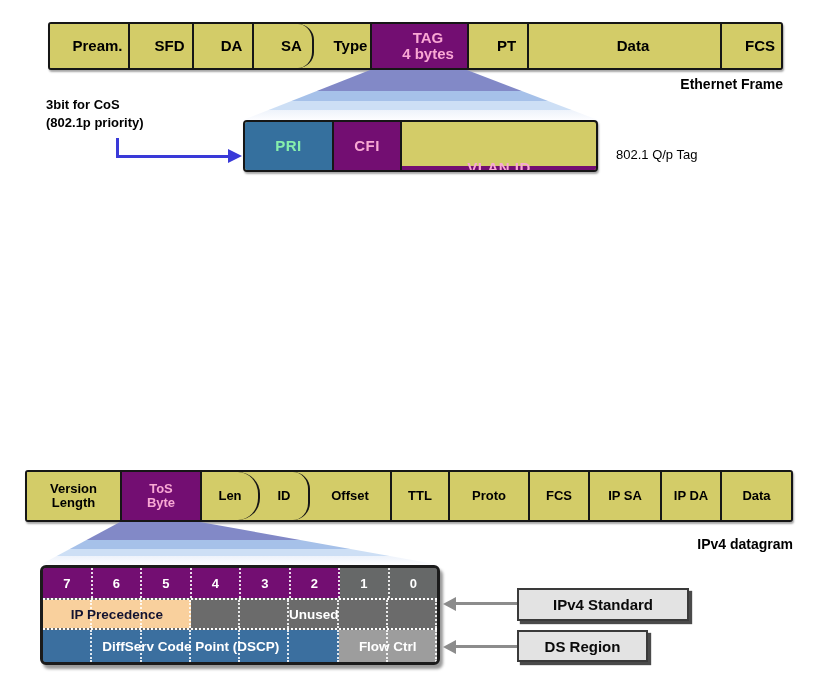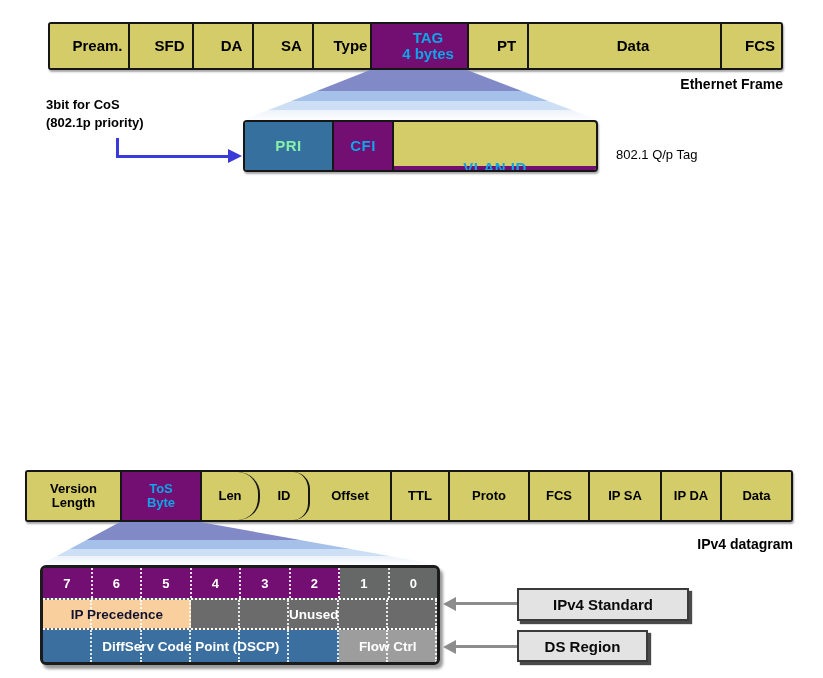--- a/index.html
+++ b/index.html
@@ -13,21 +13,21 @@
     border:2px solid #161616;border-radius:3px;overflow:hidden;
     box-shadow:1px 2px 2px rgba(0,0,0,.35);background:#d3cc68;
   }
   .cell{
     flex:0 0 auto;box-sizing:border-box;border-right:2px solid #161616;
     display:flex;align-items:center;justify-content:center;
     font-weight:bold;text-align:center;white-space:pre-line;line-height:1.05;
   }
   .cell:last-child{border-right:none;flex:1 1 auto;}
   .olive{background:#d3cc68;color:#000;}
-  .purple{background:#730e72;color:#0ea5e9;}
+  .purple{background:#730e72;color:#f9a8d4;}
   .blue{background:#35709e;color:#86efac;}
   #ethernet-frame{left:48px;top:22px;width:735px;height:48px;}
   #ethernet-frame .cell{font-size:15px;padding-left:17px;}
   #ipv4-frame{left:25px;top:470px;width:768px;height:52px;}
   #ipv4-frame .cell{font-size:13px;}
   #tag-detail{left:243px;top:120px;width:355px;height:52px;border-radius:4px;}
   #tag-detail .cell{font-size:15px;letter-spacing:.5px;}
   
   .caption-bold{position:absolute;font-weight:bold;font-size:14px;}
   #ethernet-caption{left:48px;top:76px;width:735px;text-align:right;}
@@ -86,21 +86,21 @@
 </style>
 </head>
 <body>
 
 <div id="canvas">
 
   <div id="ethernet-frame" class="frame">
       <div class="cell olive" style="width: 80px;">Pream.</div>
       <div class="cell olive" style="width: 64px;">SFD</div>
       <div class="cell olive" style="width: 60px;">DA</div>
-      <div class="cell olive" style="width: 60px;">SA</div>
+      <div class="cell olive" style="width: 60px; border-radius: 16px;">SA</div>
       <div class="cell olive" style="width: 58px;">Type</div>
       <div class="cell purple" style="width: 97px;">TAG
 4 bytes</div>
       <div class="cell olive" style="width: 60px;">PT</div>
       <div class="cell olive" style="width: 193px;">Data</div>
       <div class="cell olive" style="width: 59px;">FCS</div>
     </div>
   <div id="ethernet-caption" class="caption-bold">Ethernet Frame</div>
 
   <div id="tag-fan" class="fan"></div>
@@ -108,21 +108,21 @@
   <div id="cos-note">
     <div>3bit for CoS</div>
     <div>(802.1p priority)</div>
   </div>
   <div id="cos-arrow-v" class="cos-seg"></div>
   <div id="cos-arrow-h" class="cos-seg"></div>
   <div id="cos-arrow-head"></div>
 
   <div id="tag-detail" class="frame">
       <div class="cell blue" style="width: 89px;">PRI</div>
-      <div class="cell purple" style="width: 60px;">CFI</div>
+      <div class="cell purple" style="width: 68px;">CFI</div>
       <div class="cell purple" style="width: 202px; margin-top: 44px;">VLAN ID</div>
     </div>
   <div id="tag-caption">802.1 Q/p Tag</div>
 
   <div id="ipv4-frame" class="frame">
       <div class="cell olive" style="width: 95px;">Version
 Length</div>
       <div class="cell purple" style="width: 80px;">ToS
 Byte</div>
       <div class="cell olive" style="width: 58px; border-radius: 22px;">Len</div>

